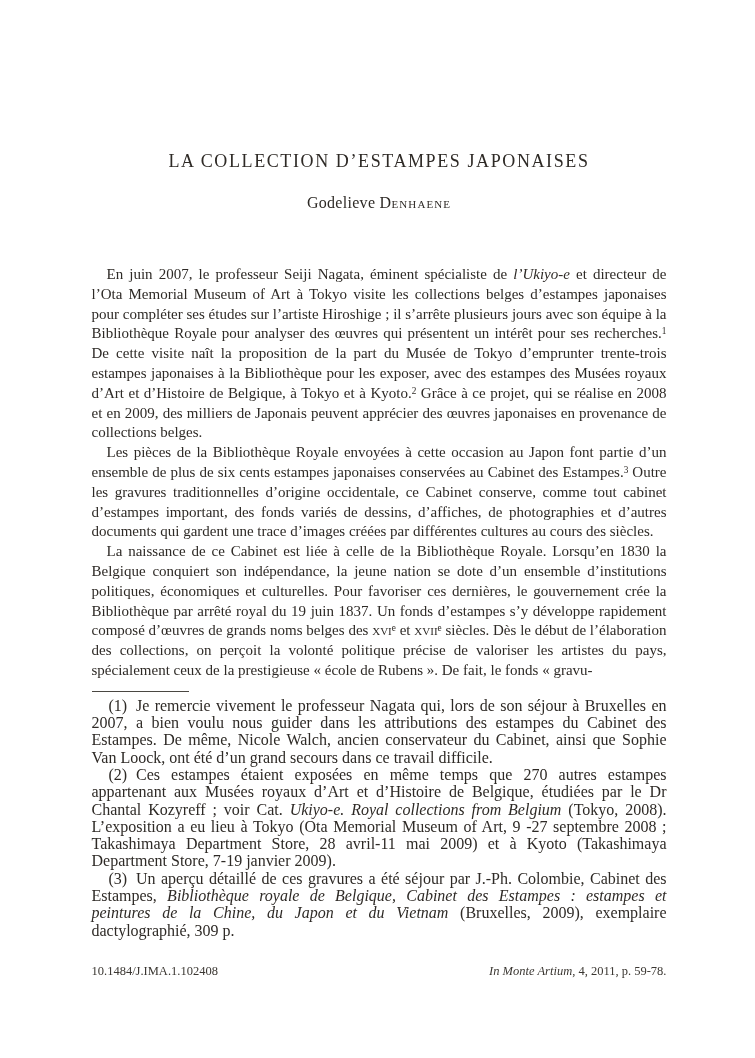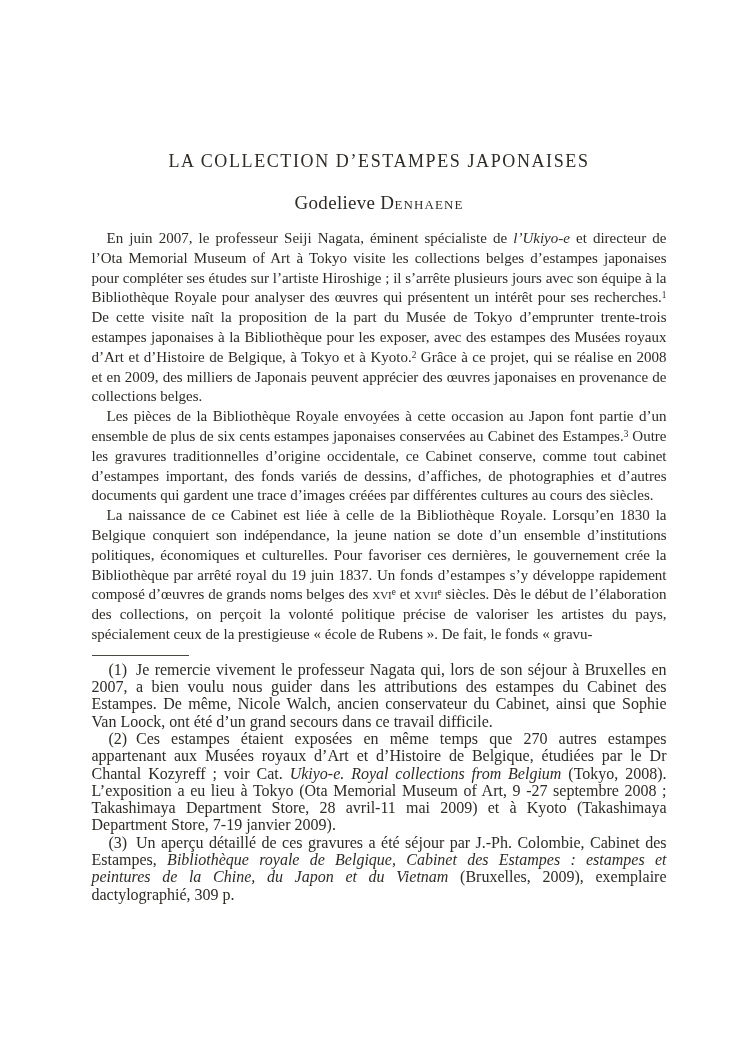--- a/index.html
+++ b/index.html
@@ -23,30 +23,30 @@
   .title-block {
     text-align: center;
     font-size: 18px;
     line-height: 27px;
     letter-spacing: 1.6px;
     color: #2e2a26;
   }
   .author {
     text-align: center;
     margin-top: 18px;
-    font-size: 19px;
+    font-size: 16px;
     line-height: 20px;
     letter-spacing: 0.3px;
   }
   .author .smallcaps {
     font-variant: small-caps;
     letter-spacing: 1.1px;
   }
   .body-text {
-    margin-top: 16px;
+    margin-top: 52px;
   }
   .body-text p {
     margin: 0;
     font-size: 15px;
     line-height: 19.8px;
     text-align: justify;
     text-indent: 15px;
   }
   .italic { font-style: italic; }
   .smallcaps { font-variant: small-caps; }
@@ -104,13 +104,17 @@
     <div class="fn-rule"></div>
 
     <section class="footnotes">
       <p><span class="fn-label">(1)</span><span><span>Je remercie vivement le professeur Nagata qui, lors de son séjour à Bruxelles en 2007, a bien voulu nous guider dans les attributions des estampes du Cabinet des Estampes. De même, Nicole Walch, ancien conservateur du Cabinet, ainsi que Sophie Van Loock, ont été d’un grand secours dans ce travail difficile.</span></span></p>
       <p><span class="fn-label">(2)</span><span><span>Ces estampes étaient exposées en même temps que 270 autres estampes appartenant aux Musées royaux d’Art et d’Histoire de Belgique, étudiées par le Dr Chantal Kozyreff ; voir Cat. </span><span class="italic">Ukiyo-e. Royal collections from Belgium</span><span> (Tokyo, 2008). L’exposition a eu lieu à Tokyo (Ota Memorial Museum of Art, 9 -27 septembre 2008 ; Takashimaya Department Store, 28 avril-11 mai 2009) et à Kyoto (Takashimaya Department Store, 7-19 janvier 2009).</span></span></p>
       <p><span class="fn-label">(3)</span><span><span>Un aperçu détaillé de ces gravures a été séjour par J.-Ph. Colombie, Cabinet des Estampes, </span><span class="italic">Bibliothèque royale de Belgique, Cabinet des Estampes : estampes et peintures de la Chine, du Japon et du Vietnam</span><span> (Bruxelles, 2009), exemplaire dactylographié, 309 p.</span></span></p>
     </section>
 
   </div>
 
+  <footer class="footer">
+    <span>10.1484/J.IMA.1.102408</span>
+    <span><span class="italic">In Monte Artium</span><span>, 4, 2011, p. 59-78.</span></span>
+  </footer>
 </div>
 
 </body></html>

